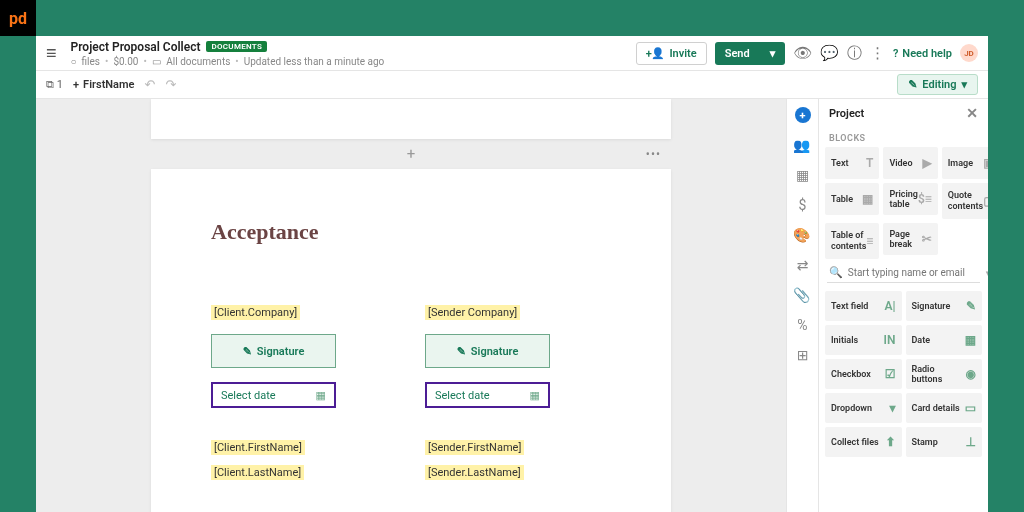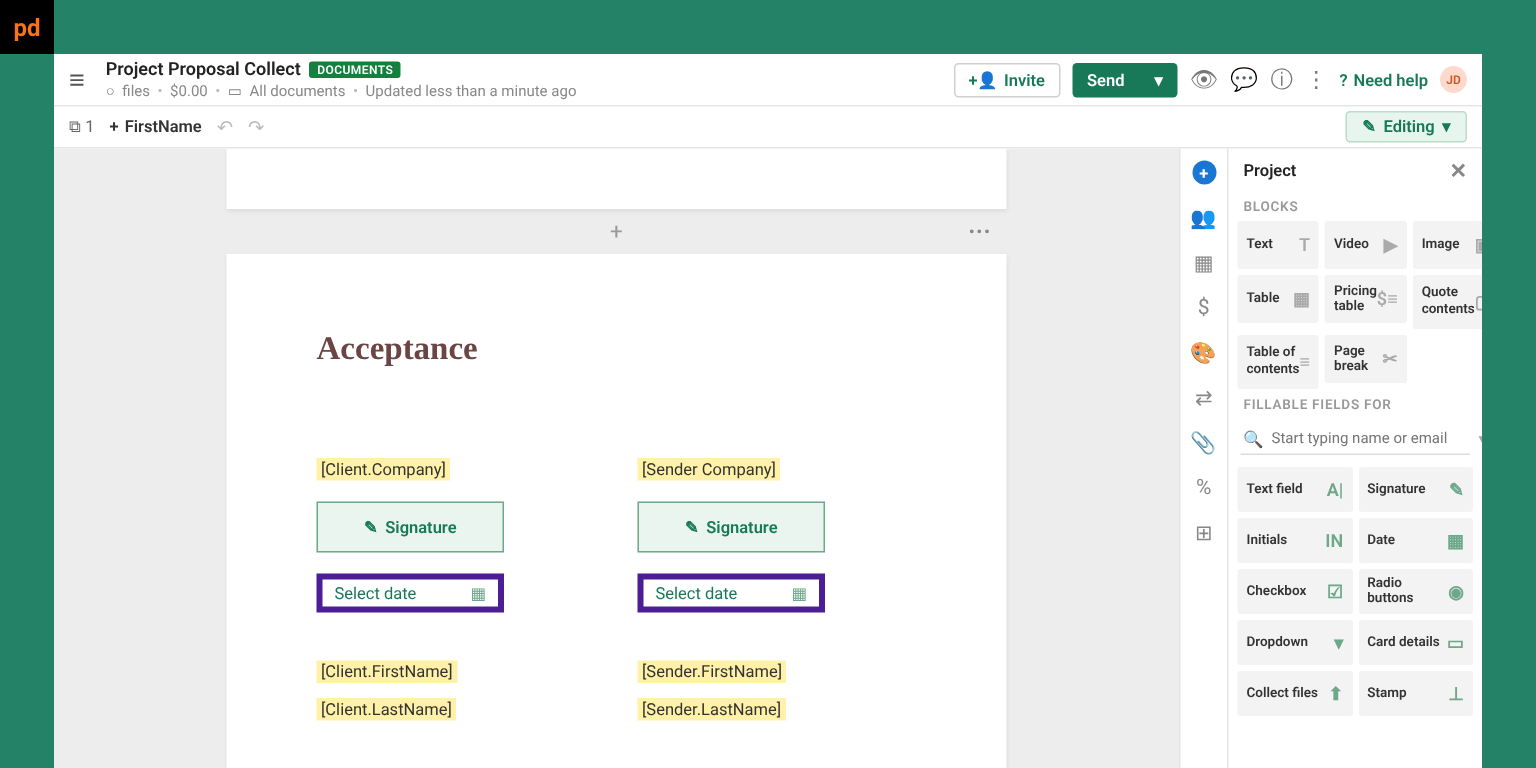--- a/index.html
+++ b/index.html
@@ -32,21 +32,21 @@
 .canvas{flex:1;background:#ededed;overflow:auto;position:relative}
 .page-prev{width:520px;height:40px;background:#fff;margin:0 auto 0;box-shadow:0 1px 3px rgba(0,0,0,0.08)}
 .add-block{width:520px;margin:0 auto;height:30px;display:flex;align-items:center;justify-content:center;color:#999;font-size:15px;position:relative}
 .add-block .dots{position:absolute;right:10px;color:#888;letter-spacing:1px;font-size:12px}
 .page{width:520px;background:#fff;margin:0 auto;padding:50px 60px;box-shadow:0 1px 3px rgba(0,0,0,0.08);min-height:400px}
 .section-h{font-family:Georgia,serif;font-size:22px;color:#6b4444;margin-bottom:60px}
 .two-col{display:flex;gap:28px}
 .col{flex:1;display:flex;flex-direction:column;gap:10px}
 .token{background:#fff2a8;color:#333;font-size:11px;padding:1px 3px;display:inline-block;width:fit-content}
 .field-sig{border:1px solid #6da88a;background:#eaf5ef;height:34px;display:flex;align-items:center;justify-content:center;gap:5px;font-size:11px;font-weight:600;color:#187958;width:125px;cursor:pointer;margin:4px 0}
-.field-date{border:4px solid #4c1d95;background:#fff;height:26px;display:flex;align-items:center;padding:0 8px;font-size:11px;color:#187958;width:125px;cursor:pointer;justify-content:space-between;margin-bottom:22px}
+.field-date{border:2px solid #4c1d95;background:#fff;height:26px;display:flex;align-items:center;padding:0 8px;font-size:11px;color:#187958;width:125px;cursor:pointer;justify-content:space-between;margin-bottom:22px}
 .field-date .cal{color:#6da88a}
 .sidebar-rail{width:32px;border-left:1px solid #e5e5e5;display:flex;flex-direction:column;align-items:center;padding-top:8px;gap:14px}
 .rail-ic{width:16px;height:16px;display:flex;align-items:center;justify-content:center;font-size:14px;color:#888;cursor:pointer}
 .rail-ic.active{color:#1976d2}
 .rail-plus{width:16px;height:16px;border-radius:50%;background:#1976d2;color:#fff;display:flex;align-items:center;justify-content:center;font-size:11px;font-weight:bold}
 .panel{width:170px;border-left:1px solid #e5e5e5;display:flex;flex-direction:column;overflow:auto}
 .panel-hdr{height:28px;display:flex;align-items:center;justify-content:space-between;padding:0 10px;font-size:11px;font-weight:600;color:#222}
 .panel-close{color:#888;font-size:14px;cursor:pointer}
 .panel-section-label{font-size:9px;font-weight:600;color:#999;letter-spacing:0.5px;padding:6px 10px 4px}
 .block-grid{display:grid;grid-template-columns:1fr 1fr 1fr;gap:4px;padding:0 6px}
@@ -216,21 +216,20 @@
           </div>
         <div class="block-item tall">
             <span>Table of contents</span>
             <span class="bi-ic">≡</span>
           </div>
         <div class="block-item">
             <span>Page break</span>
             <span class="bi-ic">✂</span>
           </div>
       </div>
-      <div class="panel-section-label">FILLABLE FIELDS FOR</div>
       <div class="field-search">
         <span class="srch">🔍</span>
         <input placeholder="Start typing name or email" style="">
         <span class="dd">▾</span>
       </div>
       <div class="field-grid">
         <div class="field-item">
             <span>Text field</span>
             <span class="fi-ic">A|</span>
           </div>

